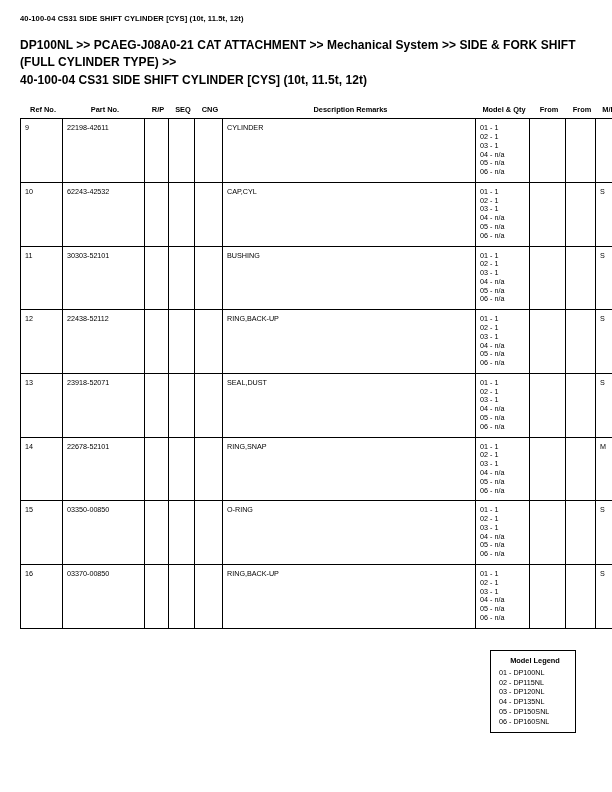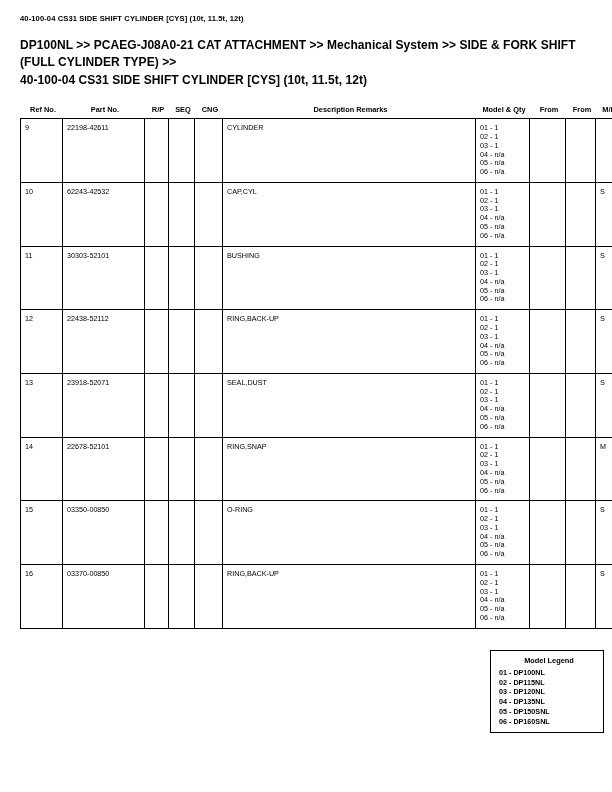--- a/index.html
+++ b/index.html
@@ -74,36 +74,35 @@
   .model-qty div {
     line-height: 1.22;
     white-space: nowrap;
   }
   .cell-mr { text-align: left; }
 
   .legend {
     position: absolute;
     left: 490px;
     top: 650px;
-    width: 114px;
+    width: 86px;
     border: 1px solid #000000;
     box-sizing: border-box;
     padding: 5px 4px 6px 8px;
     font-size: 7.2px;
   }
   .legend-title {
     font-weight: bold;
     font-size: 7.4px;
     text-align: center;
     margin-bottom: 3px;
   }
   .legend-item {
     line-height: 1.35;
     white-space: nowrap;
-    font-weight: bold;
   }
 </style>
 </head>
 <body>
 
 <div class="page">
 
   <div class="doc-title">40-100-04 CS31 SIDE SHIFT CYLINDER [CYS] (10t, 11.5t, 12t)</div>
 
   <div class="breadcrumb">

